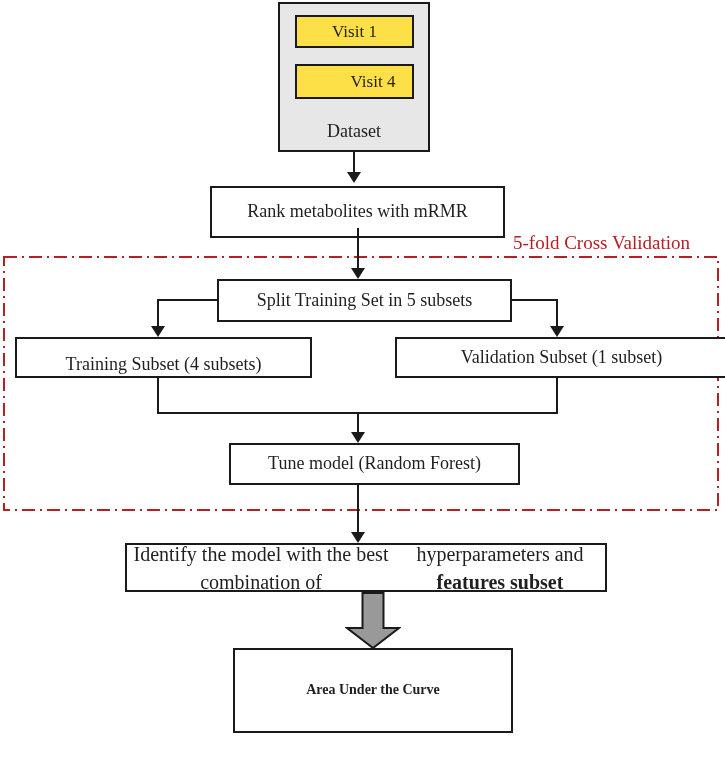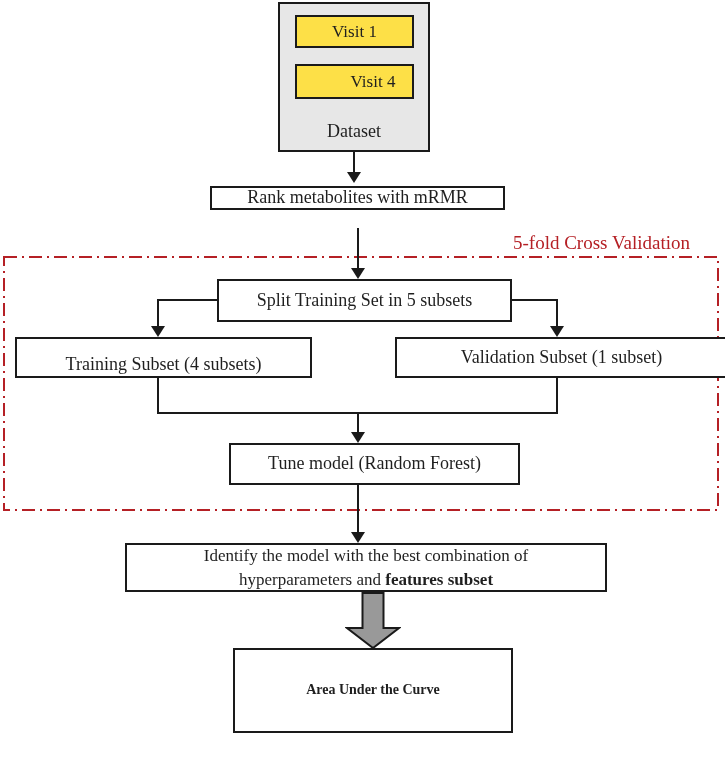--- a/index.html
+++ b/index.html
@@ -60,21 +60,21 @@
 
   .cv-rect-svg { position: absolute; left: 3px; top: 256px; }
   .cv-label {
     position: absolute;
     top: 232px; right: 35px;
     font-size: 19px;
     color: var(--cv-border, #b52025);
     white-space: nowrap;
   }
 
-  .identify-box { font-size: 17px; line-height: 1.4; flex-direction: column; }
+  .identify-box { font-size: 20px; line-height: 1.4; flex-direction: row; }
   .auc-box { font-weight: bold; font-size: 14px; }
 
   .block-arrow-svg { position: absolute; left: 345px; top: 592px; }
 </style>
 </head>
 <body>
 
 <div class="canvas">
 
   <svg class="cv-rect-svg" width="716" height="256">
@@ -88,21 +88,21 @@
     </div>
     <div class="visit-box" style="top: 60px; height: 35px; padding-left: 37px;">
       <span>Visit 4</span>
     </div>
     <div class="dataset-label">Dataset</div>
   </div>
 
   <div class="vline" style="left:353px; top:152px; height:22px;"></div>
   <div class="ah-down" style="left:347px; top:172px;"></div>
 
-  <div class="box" style="left:210px; top:186px; width:295px; height:24px;">
+  <div class="box" style="left:210px; top:186px; width:295px; height:52px;">
     <span>Rank metabolites with mRMR</span>
   </div>
 
   <div class="vline" style="left:357px; top:228px; height:42px;"></div>
   <div class="ah-down" style="left:351px; top:268px;"></div>
 
   <div class="box" style="left:217px; top:279px; width:295px; height:43px;">
     <span>Split Training Set in 5 subsets</span>
   </div>
 

